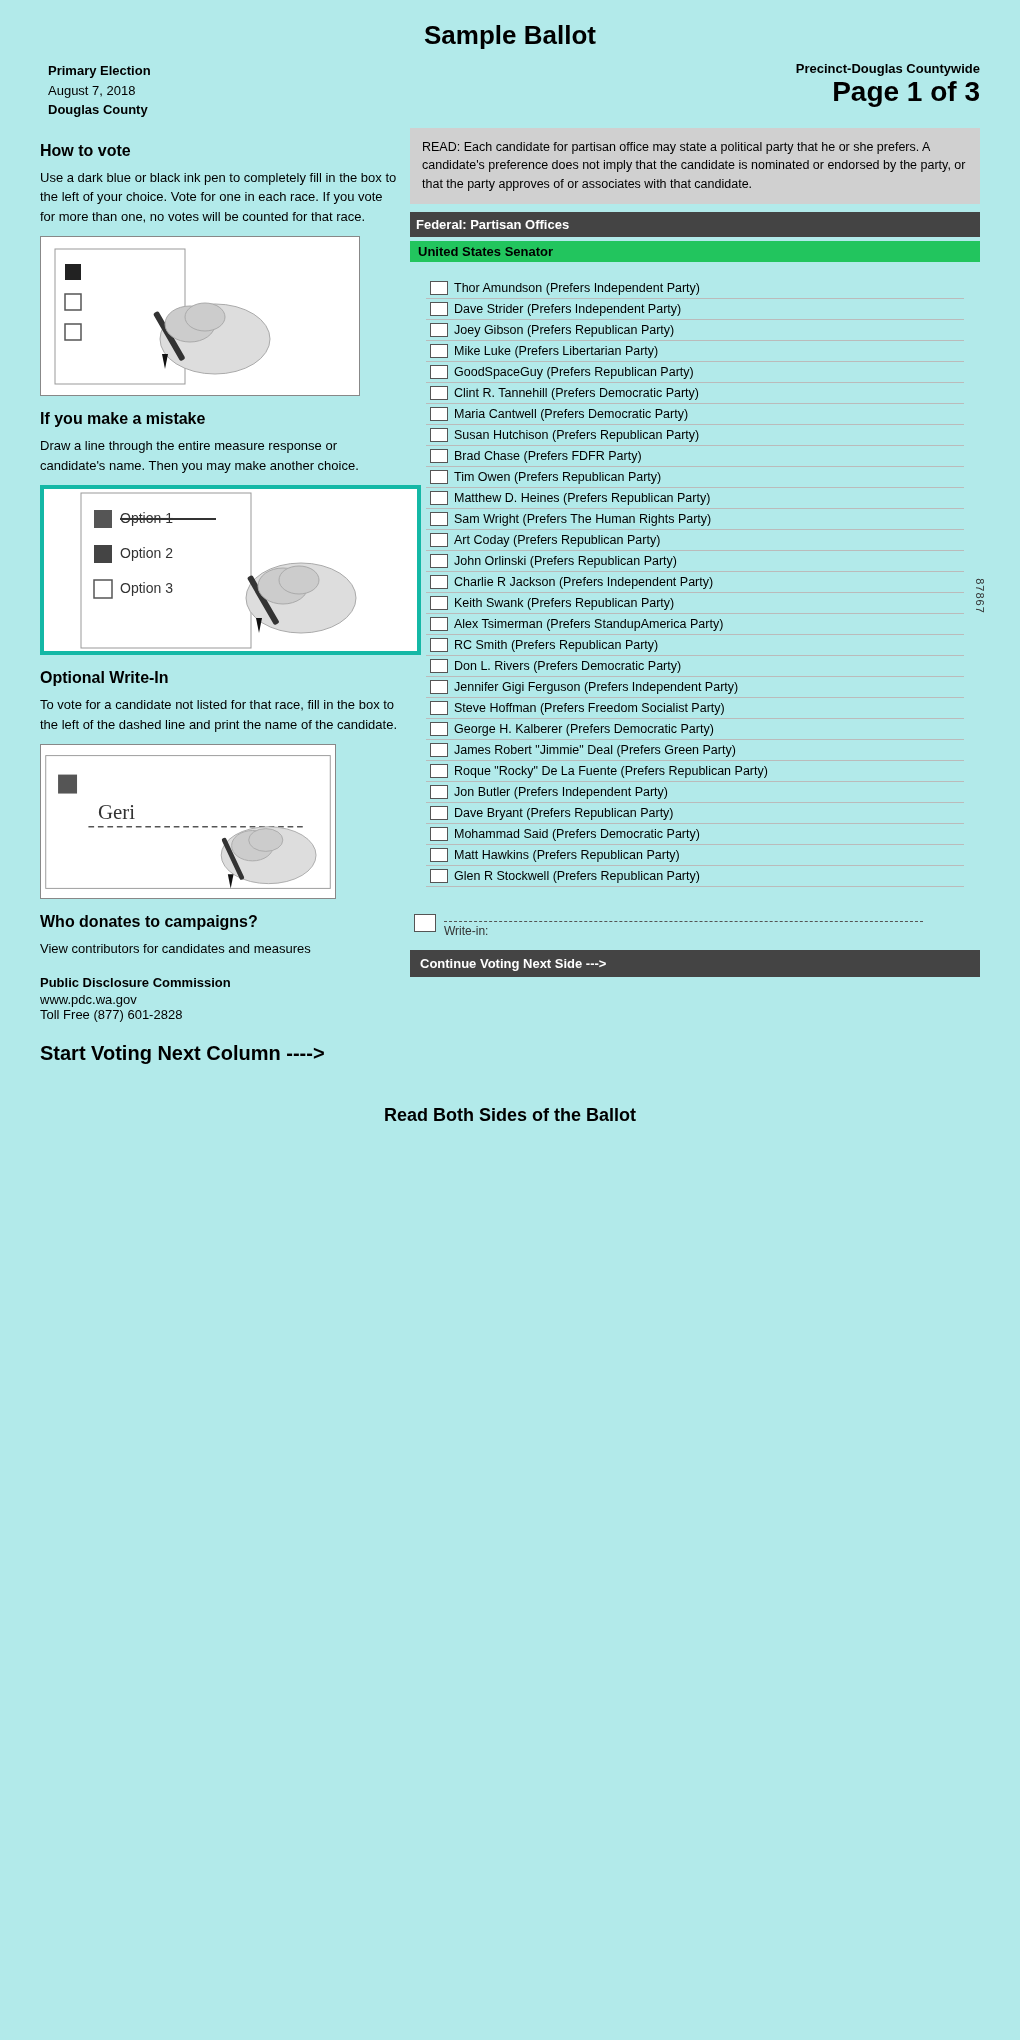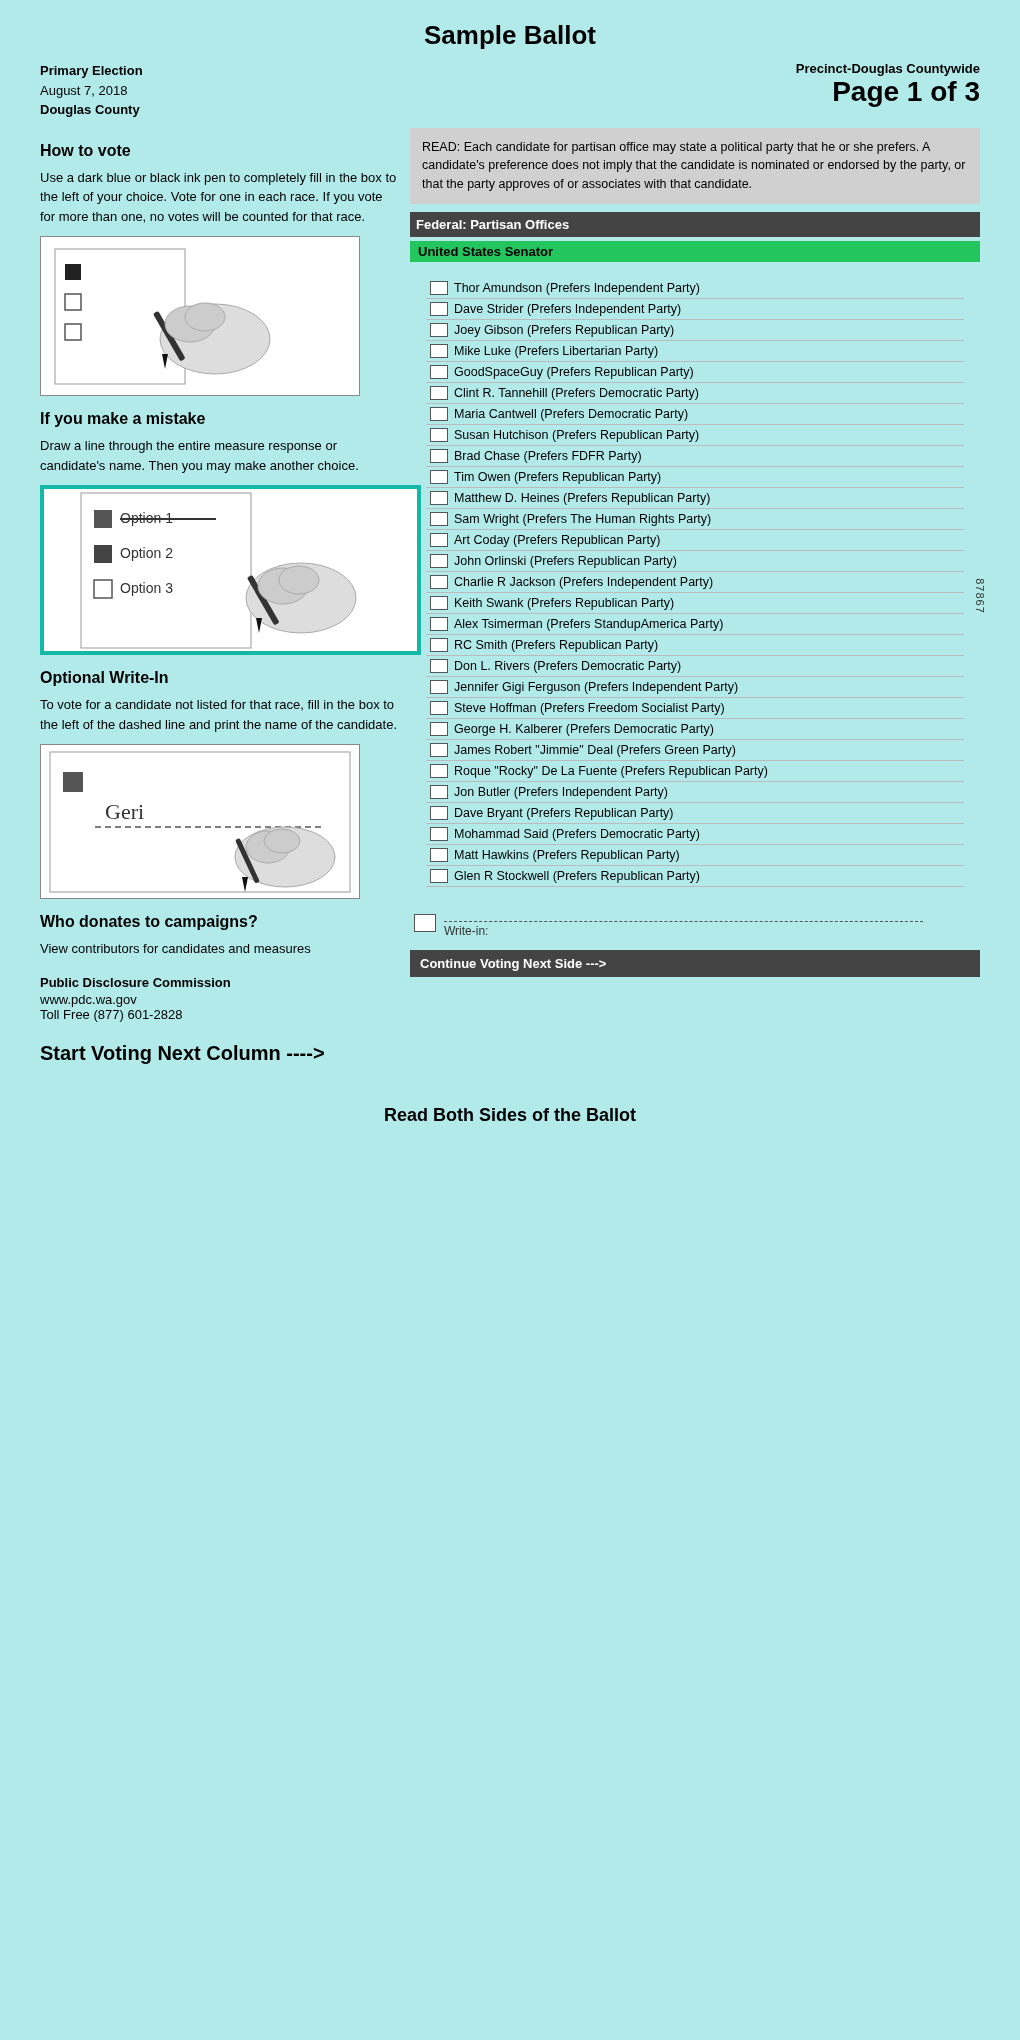--- a/index.html
+++ b/index.html
@@ -23,20 +23,21 @@
     }
     .header-row {
       display: flex;
       justify-content: space-between;
       width: 100%;
       margin-bottom: 4px;
     }
     .header-left {
       font-size: 13px;
       line-height: 1.5;
+      margin-left: 8px;
     }
     .header-left strong {
       font-weight: bold;
     }
     .header-right {
       text-align: right;
     }
     .header-right .precinct {
       font-size: 13px;
       font-weight: bold;
@@ -92,21 +93,21 @@
       display: flex;
       align-items: center;
       justify-content: center;
       margin-bottom: 14px;
       overflow: hidden;
       position: relative;
     }
     .instruction-image3 {
       border: 1px solid #888;
       background: white;
-      width: 320px;
+      width: 296px;
       height: 155px;
       display: flex;
       align-items: center;
       justify-content: center;
       margin-bottom: 14px;
       overflow: hidden;
       position: relative;
     }
     .who-donates {
       margin-top: 10px;

